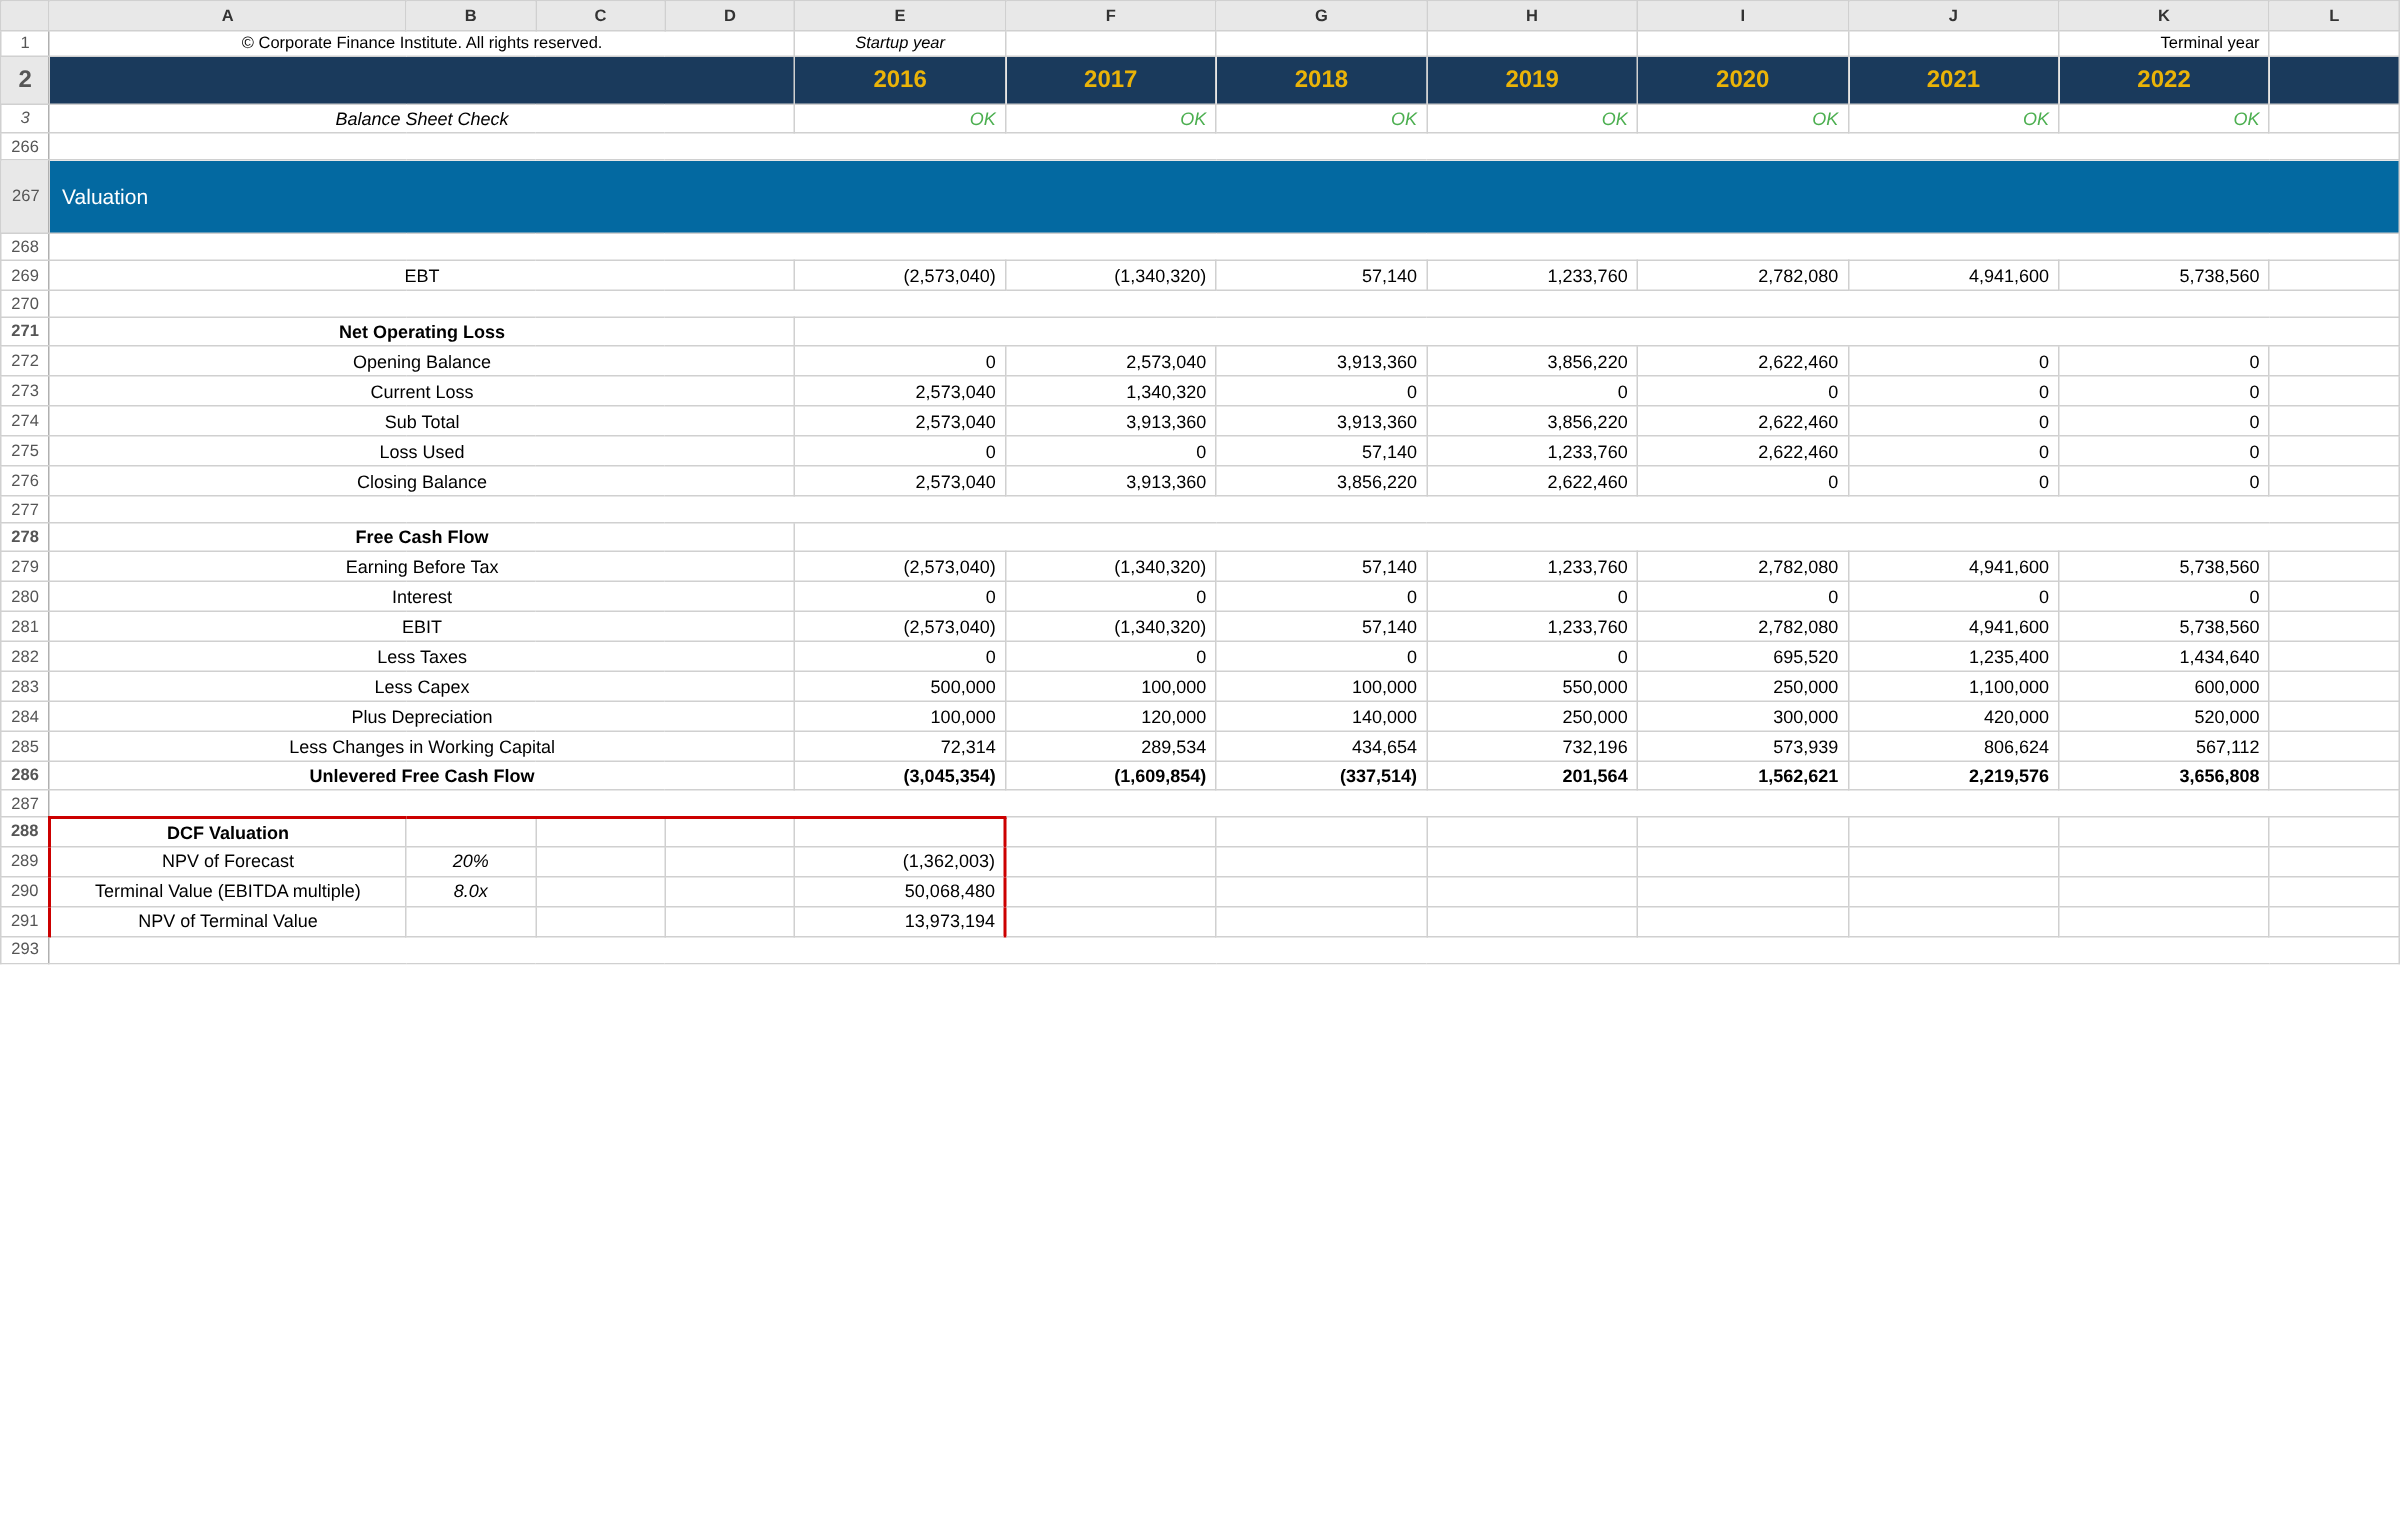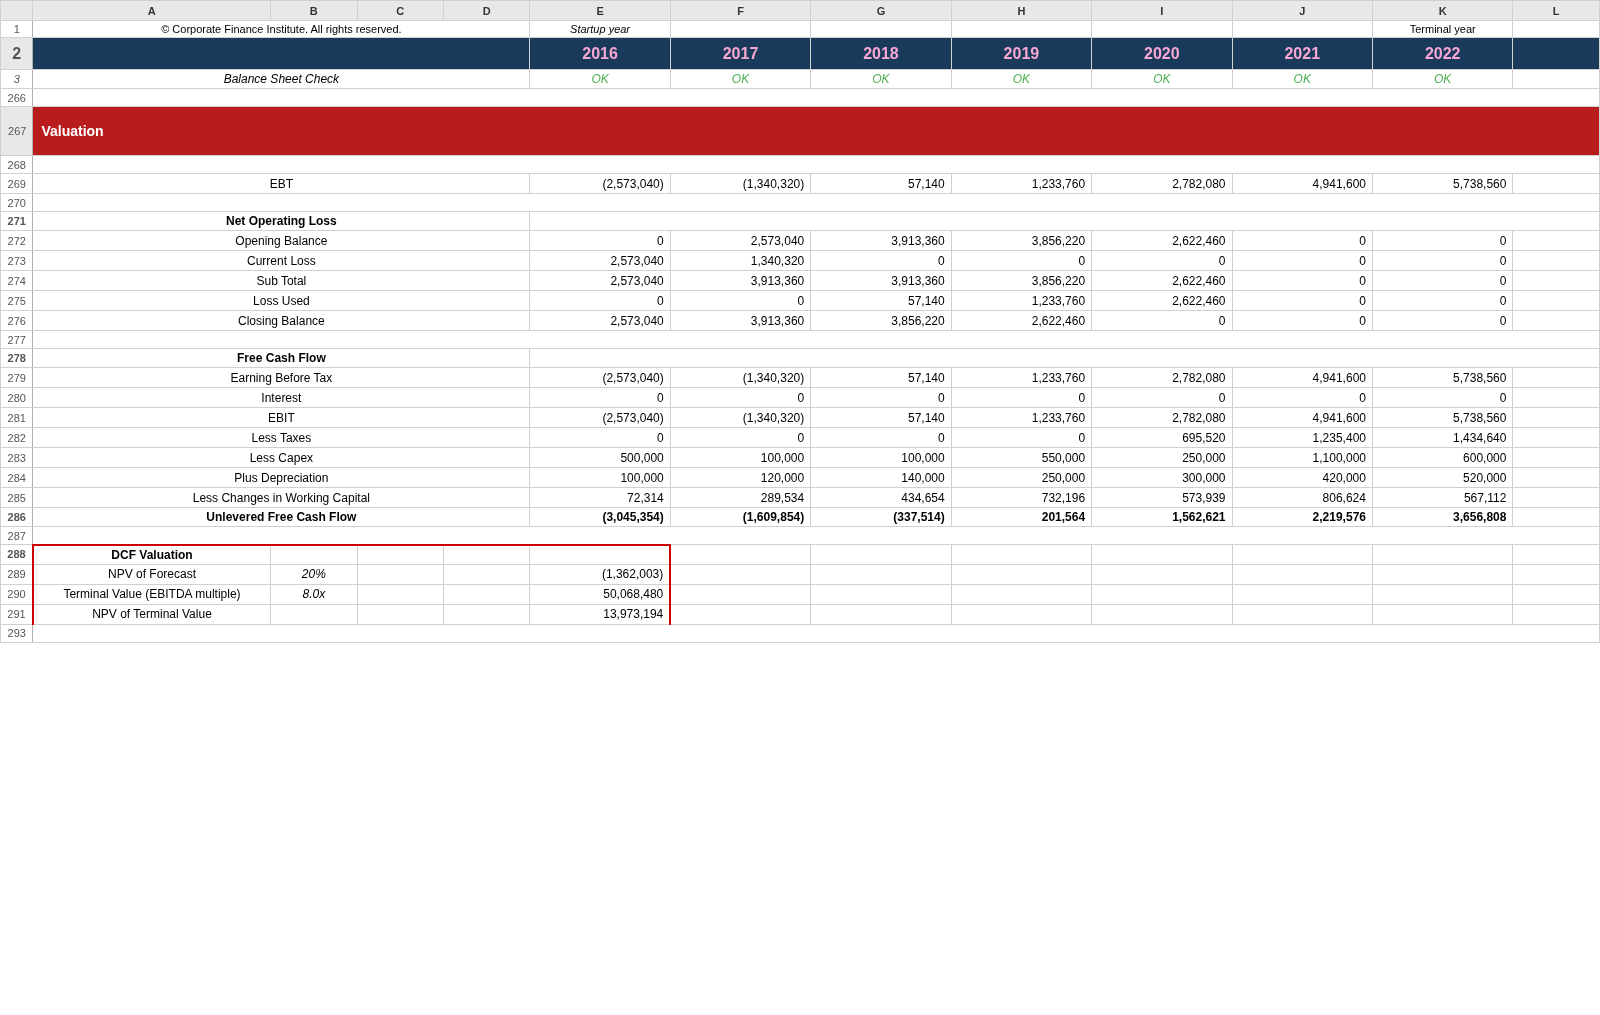--- a/index.html
+++ b/index.html
@@ -71,35 +71,35 @@
 
     
     .row-copyright td {
       background: #fff;
       font-size: 11px;
     }
 
     
     .row-years td {
       background: #1a3a5c;
-      color: #f9a8d4;
+      color: #eab308;
       font-weight: bold;
       font-size: 16px;
       text-align: center;
       height: 32px;
     }
 
     
     .row-bsc td {
       background: #fff;
       font-style: italic;
     }
     .row-bsc .ok-cell {
       color: #4caf50;
-      text-align: center;
+      text-align: right;
     }
 
     
     .row-empty td {
       height: 18px;
       background: #fff;
     }
 
     
     .row-section-header td {
@@ -161,21 +161,21 @@
 
     <tr class="row-copyright">
       <td class="row-num">1</td>
       <td class="cell cell-left" colspan="4">© Corporate Finance Institute. All rights reserved.</td>
       <td class="cell cell-center">Startup year</td>
       <td class="cell"></td>
       <td class="cell"></td>
       <td class="cell"></td>
       <td class="cell"></td>
       <td class="cell"></td>
-      <td class="cell cell-right" style="text-align:center;margin-top:15px;">Terminal year</td>
+      <td class="cell cell-right" style="text-align:right;margin-top:15px;">Terminal year</td>
       <td class="cell"></td>
     </tr>
 
     <tr class="row-years">
       <td class="row-num" style="background:#e8e8e8;color:#555;">2</td>
       <td colspan="4" style="background:#1a3a5c;"></td>
       <td>2016</td>
       <td>2017</td>
       <td>2018</td>
       <td>2019</td>
@@ -198,21 +198,21 @@
       <td class="cell"></td>
     </tr>
 
     <tr class="row-empty">
       <td class="row-num">266</td>
       <td colspan="12"></td>
     </tr>
 
     <tr>
       <td class="row-num" style="background:#e8e8e8;text-align:right;">267</td>
-      <td colspan="12" style="background:#b91c1c;color:#fff;font-weight:bold;font-size:14px;height:28px;padding:16px 8px;">Valuation</td>
+      <td colspan="12" style="background:#0369a1;color:#fff;font-weight:normal;font-size:14px;height:28px;padding:16px 8px;">Valuation</td>
     </tr>
 
     <tr class="row-empty">
       <td class="row-num">268</td>
       <td colspan="12"></td>
     </tr>
 
     <tr class="row-data">
       <td class="row-num">269</td>
       <td class="cell cell-left" colspan="4">EBT</td>

